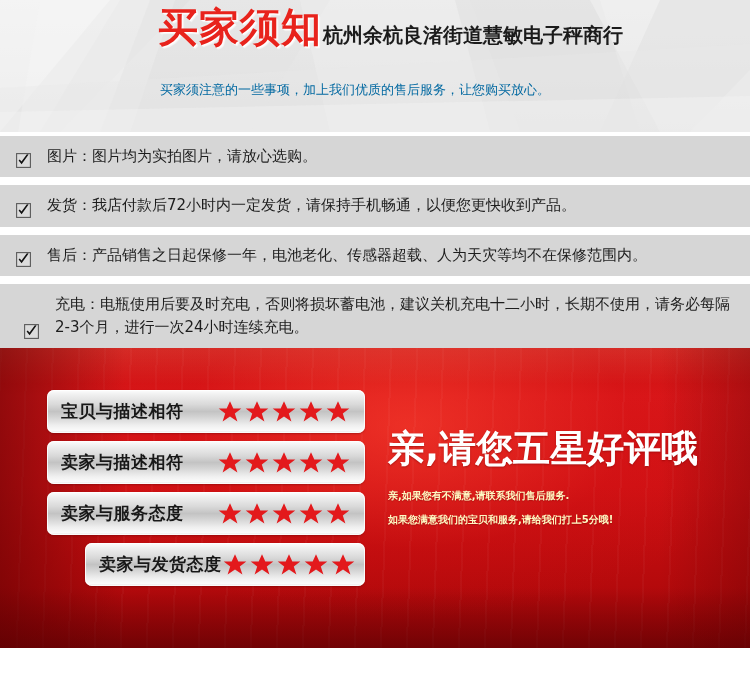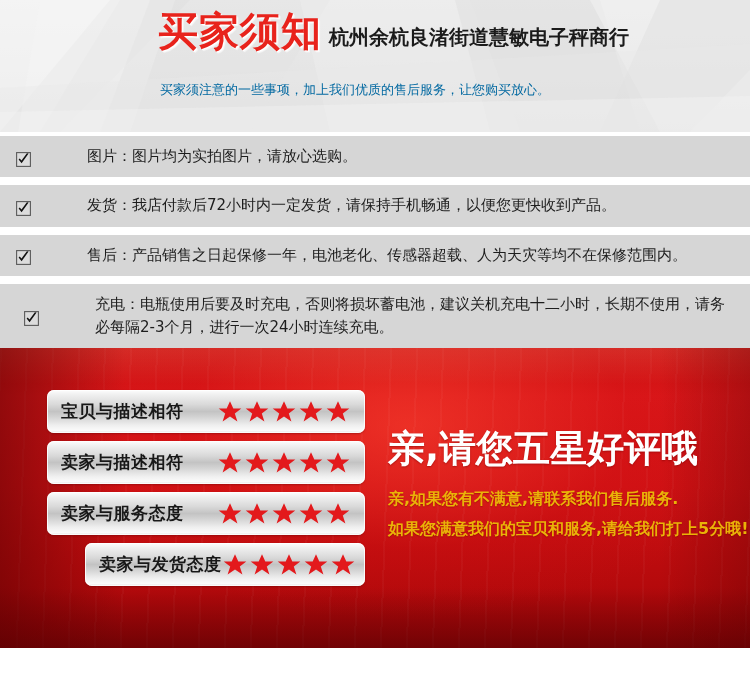--- a/index.html
+++ b/index.html
@@ -41,21 +41,22 @@
     position: absolute;
     left: 0; top: 0;
     width: 750px; height: 132px;
   }
   .title-row {
     position: absolute;
     left: 158px;
     top: 11px;
     display: flex;
     align-items: flex-end;
-    gap: 7px;
+    gap: 1px;
+    font-family: Liberation Mono, monospace;
   }
   .main-title {
     font-size: 40px;
     font-weight: bold;
     color: #e8231c;
     letter-spacing: 1px;
     line-height: 1;
     text-shadow: 1px 1px 0 #ffffff, 2px 2px 1px rgba(255,255,255,0.7);
     white-space: nowrap;
   }
@@ -82,25 +83,24 @@
   
   .notice-list {
     position: relative;
     width: 750px;
     background: #ffffff;
     padding-top: 4px;
   }
   .notice-row {
     background: #d6d6d6;
     display: flex;
-    align-items: center;
+    align-items: flex-end;
     padding: 9px 14px 9px 16px;
     margin-bottom: 8px;
     box-sizing: border-box;
-    gap: 40px;
   }
   .notice-row:last-child { margin-bottom: 0; padding-left: 24px; }
   .check-icon {
     flex: 0 0 auto;
     width: 15px;
     height: 15px;
     margin-top: 5px;
     margin-right: 16px;
     position: relative;
   }
@@ -220,22 +220,22 @@
     color: #ffffff;
     line-height: 1;
     letter-spacing: 0px;
     white-space: nowrap;
     text-shadow: 0 1px 2px rgba(110,0,0,0.45);
   }
   .review-lines {
     margin-top: 24px;
   }
   .review-line {
-    font-size: 16px;
-    color: #eab308;
+    font-size: 10px;
+    color: #fef9c3;
     font-weight: bold;
     line-height: 1;
     margin-bottom: 14px;
     white-space: nowrap;
     letter-spacing: 0px;
     text-shadow: 0 1px 1px rgba(120,0,0,0.4);
   }
   .review-line:last-child { margin-bottom: 12px; }
 </style>
 </head>

